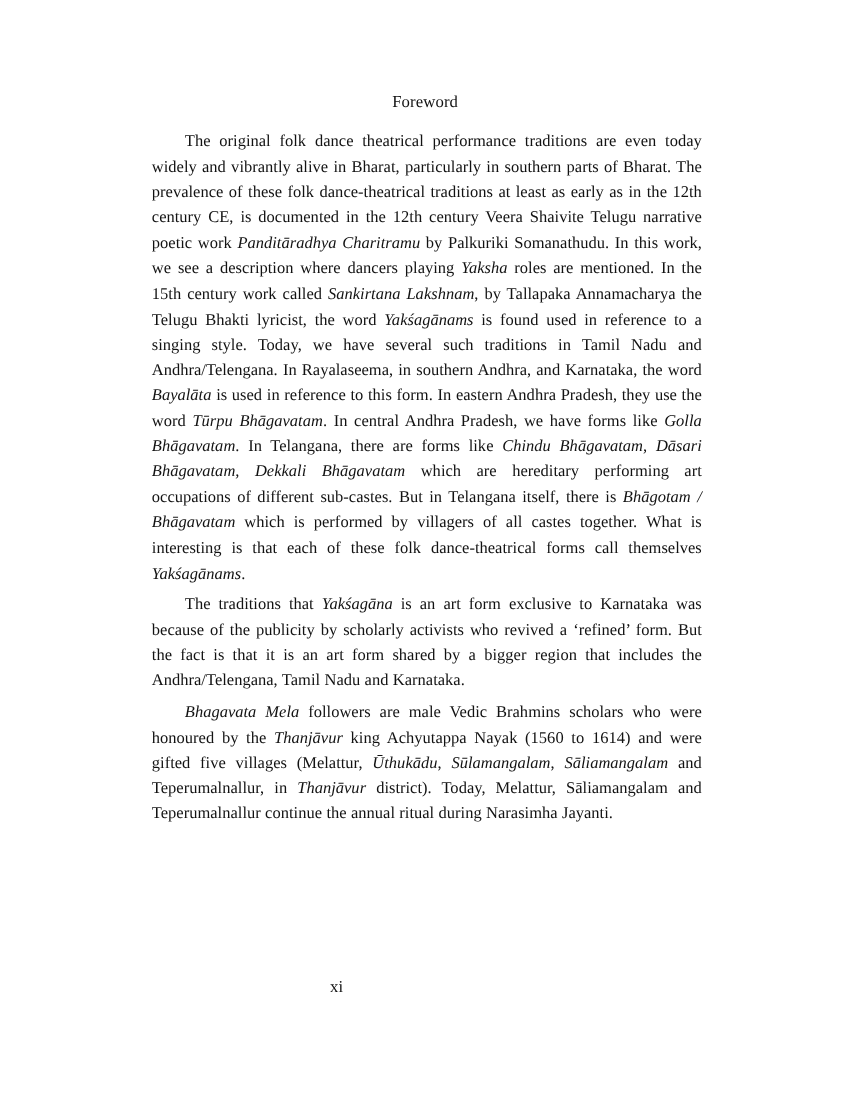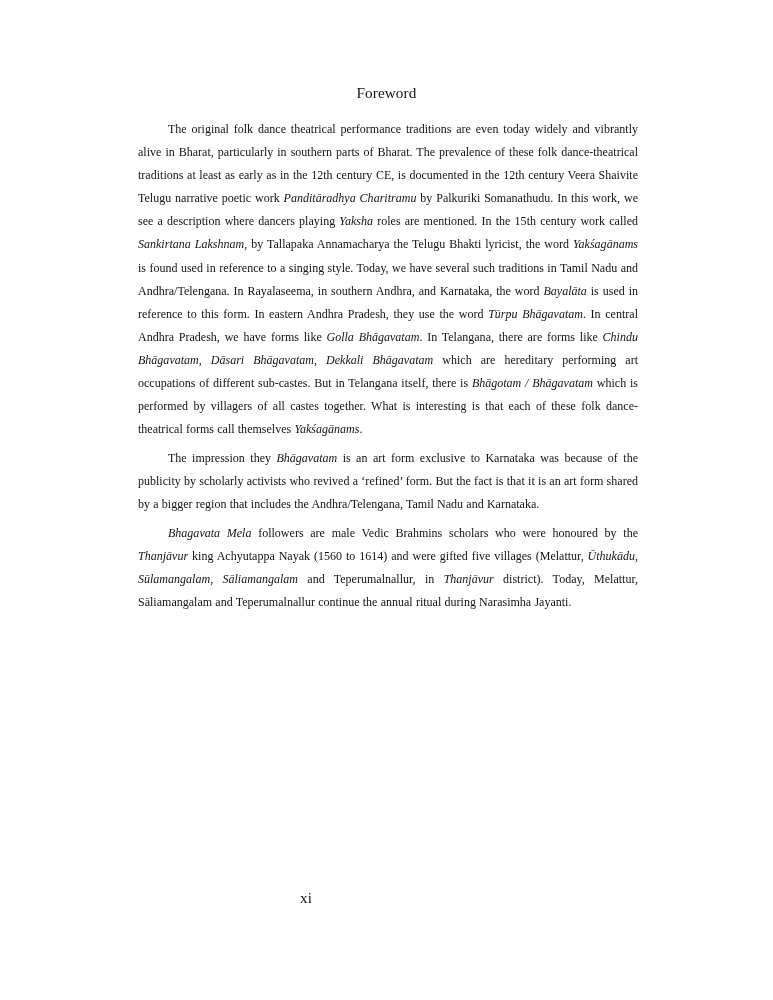--- a/index.html
+++ b/index.html
@@ -42,21 +42,21 @@
     top: 118px;
     left: 138px;
     width: 500px;
   }
 
   p.para {
     margin: 0 0 5.5px 0;
     text-indent: 30px;
     text-align: justify;
     text-justify: inter-word;
-    font-size: 12px;
+    font-size: 15px;
     line-height: 23.1px;
     letter-spacing: 0.01px;
     word-spacing: 0.2px;
     hyphens: none;
   }
   p.para:last-child {
     margin-bottom: 0;
   }
 
   i, em {
@@ -76,19 +76,19 @@
 </style>
 </head>
 <body>
 
 <div class="page">
 
   <div class="running-head">Foreword</div>
 
   <div class="textblock">
       <p class="para"><span>The original folk dance theatrical performance traditions are even today widely and vibrantly alive in Bharat, particularly in southern parts of Bharat. The prevalence of these folk dance-theatrical traditions at least as early as in the 12th century CE, is documented in the 12th century Veera Shaivite Telugu narrative poetic work </span><i>Panditāradhya Charitramu</i><span> by Palkuriki Somanathudu. In this work, we see a description where dancers playing </span><i>Yaksha</i><span> roles are mentioned. In the 15th century work called </span><i>Sankirtana Lakshnam</i><span>, by Tallapaka Annamacharya the Telugu Bhakti lyricist, the word </span><i>Yakśagānams</i><span> is found used in reference to a singing style. Today, we have several such traditions in Tamil Nadu and Andhra/Telengana. In Rayalaseema, in southern Andhra, and Karnataka, the word </span><i>Bayalāta</i><span> is used in reference to this form. In eastern Andhra Pradesh, they use the word </span><i>Tūrpu Bhāgavatam</i><span>. In central Andhra Pradesh, we have forms like </span><i>Golla Bhāgavatam</i><span>. In Telangana, there are forms like </span><i>Chindu Bhāgavatam, Dāsari Bhāgavatam, Dekkali Bhāgavatam</i><span> which are hereditary performing art occupations of different sub-castes. But in Telangana itself, there is </span><i>Bhāgotam / Bhāgavatam</i><span> which is performed by villagers of all castes together. What is interesting is that each of these folk dance-theatrical forms call themselves </span><i>Yakśagānams</i><span>.</span></p>
-      <p class="para"><span>The impression they </span><i>Bhāgavatam</i><span> is an art form exclusive to Karnataka was because of the publicity by scholarly activists who revived a ‘refined’ form. But the fact is that it is an art form shared by a bigger region that includes the Andhra/Telengana, Tamil Nadu and Karnataka.</span></p>
+      <p class="para"><span>The traditions that </span><i>Yakśagāna</i><span> is an art form exclusive to Karnataka was because of the publicity by scholarly activists who revived a ‘refined’ form. But the fact is that it is an art form shared by a bigger region that includes the Andhra/Telengana, Tamil Nadu and Karnataka.</span></p>
       <p class="para"><i>Bhagavata Mela</i><span> followers are male Vedic Brahmins scholars who were honoured by the </span><i>Thanjāvur</i><span> king Achyutappa Nayak (1560 to 1614) and were gifted five villages (Melattur, </span><i>Ūthukādu</i><span>, </span><i>Sūlamangalam</i><span>, </span><i>Sāliamangalam</i><span> and Teperumalnallur, in </span><i>Thanjāvur</i><span> district). Today, Melattur, Sāliamangalam and Teperumalnallur continue the annual ritual during Narasimha Jayanti.</span></p>
     </div>
 
   <div class="folio">xi</div>
 
 </div>
 
 </body></html>

